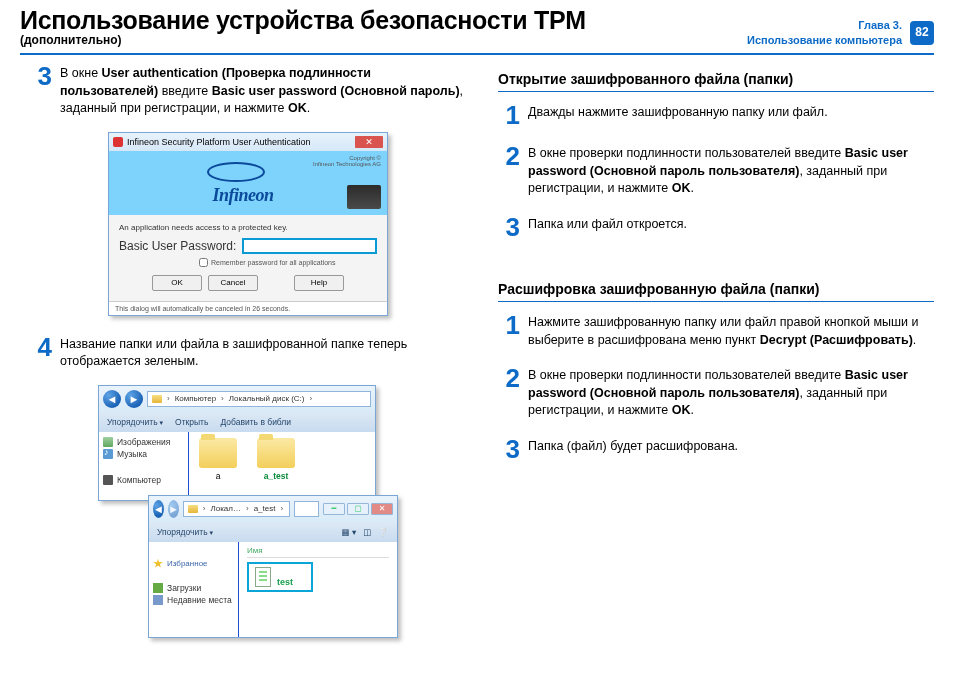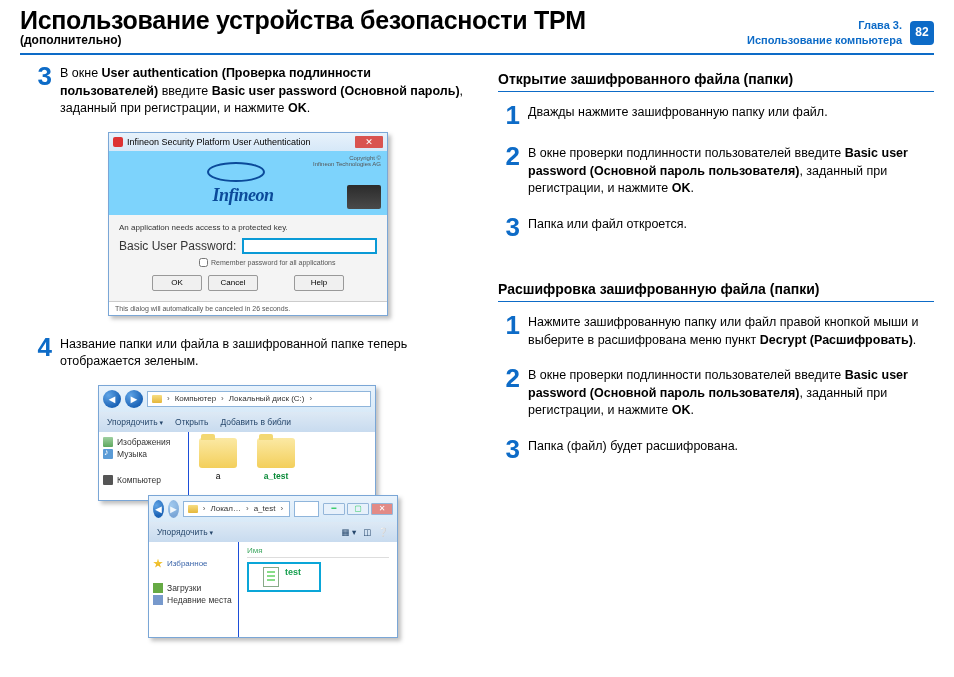--- a/index.html
+++ b/index.html
@@ -145,21 +145,21 @@
   .explorer.front .exp-body{ height:95px; }
   .win-btns { margin-left:auto; display:flex; gap:2px;}
   .win-btn { width:22px; height:12px; border:1px solid #94b6d9; background:#e7f1fb; border-radius:1px; display:flex; align-items:center; justify-content:center; font-size:8px; color:#3c6;}
   .win-btn.red{ background:#e28a86; color:#fff;}
   .side-head{ font-size:8px; color:#3c66aa; margin:12px 0;}
   .fav-ic{width:10px;height:10px;background:linear-gradient(#f7d24a,#e6a90d);clip-path:polygon(50% 0,61% 35%,98% 35%,68% 57%,79% 91%,50% 70%,21% 91%,32% 57%,2% 35%,39% 35%);}
   .dl-ic{width:10px;height:10px;background:#6a4;}
   .rc-ic{width:10px;height:10px;background:#79c;}
   .file-list{ flex:1; padding:4px 8px; font-size:9px;}
   .file-row-head{ color:#4a6; font-size:8px; border-bottom:1px solid #ddd; padding-bottom:2px; margin-bottom:4px;}
-  .file-row{ display:inline-flex; align-items:flex-start; gap:6px; border:2px solid #0aa6d8; padding:3px 18px 3px 14px; color:#18a050; font-weight:bold;}
+  .file-row{ display:inline-flex; align-items:flex-end; gap:6px; border:2px solid #0aa6d8; padding:3px 18px 3px 6px; color:#18a050; font-weight:bold;}
   .doc-ic{width:16px;height:20px;border:1px solid #8a8;background:#fff;position:relative;}
   .doc-ic::before{content:"";position:absolute;left:3px;top:3px;right:3px;height:2px;background:#8d8;box-shadow:0 4px 0 #8d8,0 8px 0 #8d8;}
   .search-box{ width:60px; height:16px; border:1px solid #8fb5db; background:#fff;}
 
 </style>
 </head>
 <body>
 
 <div class="header">
   <div class="title-block">

